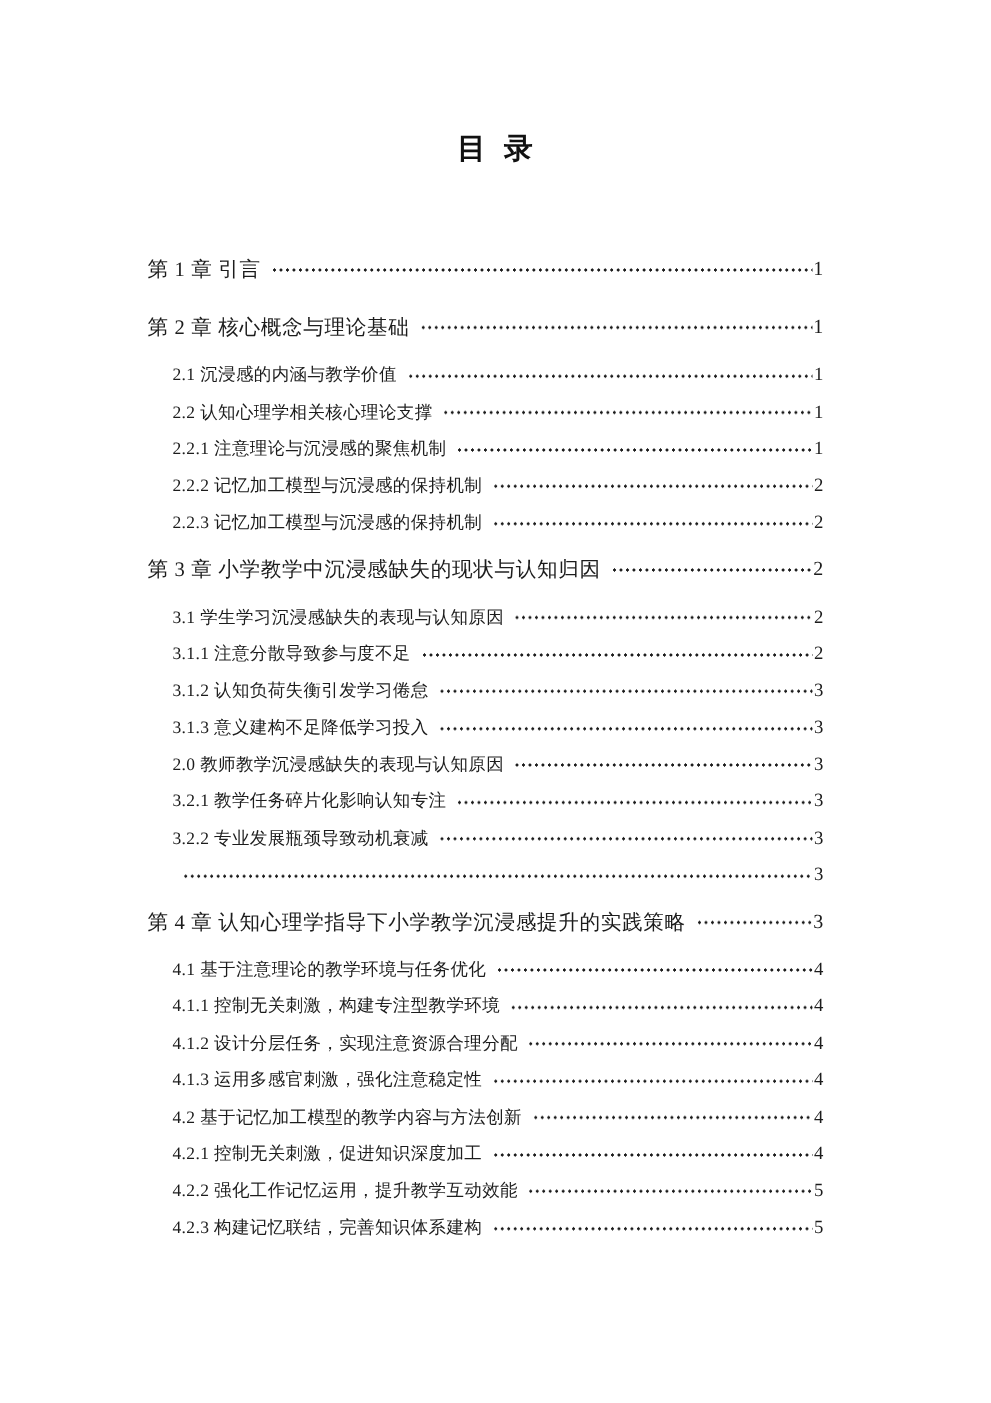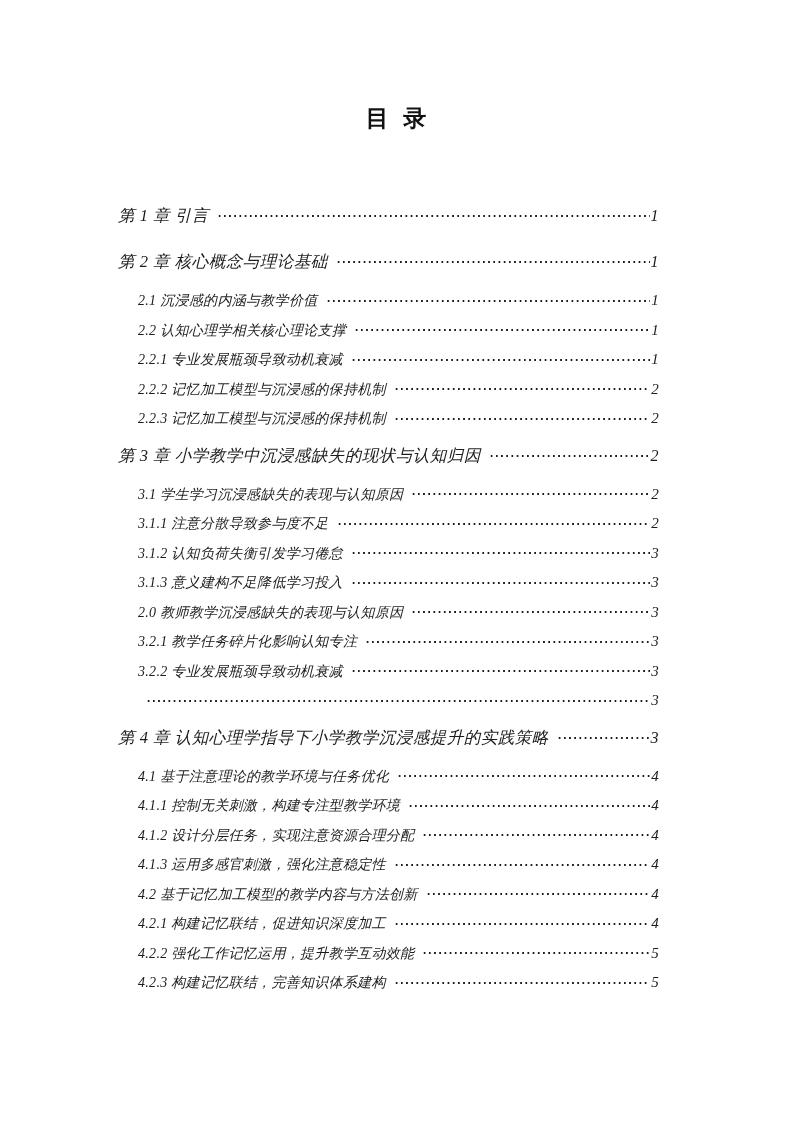--- a/index.html
+++ b/index.html
@@ -31,21 +31,20 @@
     flex-direction: column;
     margin-top: 60px;
     padding-left: 118px;
     padding-right: 134px;
   }
   .toc-row {
     display: flex;
     align-items: center;
     line-height: 29.5px;
     height: 29.5px;
-    font-style: italic;
   }
   .toc-row.level-1 {
     font-size: 16.5px;
     height: 32px;
     line-height: 32px;
     margin-top: 6px;
     margin-bottom: 8px;
     letter-spacing: 0.5px;
   }
   .toc-row.level-2 {
@@ -98,21 +97,21 @@
     <span class="toc-label">2.1 沉浸感的内涵与教学价值</span>
     <span class="leader"></span>
     <span class="toc-page">1</span>
   </div>
       <div class="toc-row level-2">
     <span class="toc-label">2.2 认知心理学相关核心理论支撑</span>
     <span class="leader"></span>
     <span class="toc-page">1</span>
   </div>
       <div class="toc-row level-2">
-    <span class="toc-label">2.2.1 专业发展瓶颈导致动机衰减</span>
+    <span class="toc-label">2.2.1 注意理论与沉浸感的聚焦机制</span>
     <span class="leader"></span>
     <span class="toc-page">1</span>
   </div>
       <div class="toc-row level-2">
     <span class="toc-label">2.2.2 记忆加工模型与沉浸感的保持机制</span>
     <span class="leader"></span>
     <span class="toc-page">2</span>
   </div>
       <div class="toc-row level-2">
     <span class="toc-label">2.2.3 记忆加工模型与沉浸感的保持机制</span>
@@ -187,21 +186,21 @@
     <span class="toc-label">4.1.3 运用多感官刺激，强化注意稳定性</span>
     <span class="leader"></span>
     <span class="toc-page">4</span>
   </div>
       <div class="toc-row level-2">
     <span class="toc-label">4.2 基于记忆加工模型的教学内容与方法创新</span>
     <span class="leader"></span>
     <span class="toc-page">4</span>
   </div>
       <div class="toc-row level-2">
-    <span class="toc-label">4.2.1 构建记忆联结，促进知识深度加工</span>
+    <span class="toc-label">4.2.1 控制无关刺激，促进知识深度加工</span>
     <span class="leader"></span>
     <span class="toc-page">4</span>
   </div>
       <div class="toc-row level-2">
     <span class="toc-label">4.2.2 强化工作记忆运用，提升教学互动效能</span>
     <span class="leader"></span>
     <span class="toc-page">5</span>
   </div>
       <div class="toc-row level-2">
     <span class="toc-label">4.2.3 构建记忆联结，完善知识体系建构</span>

